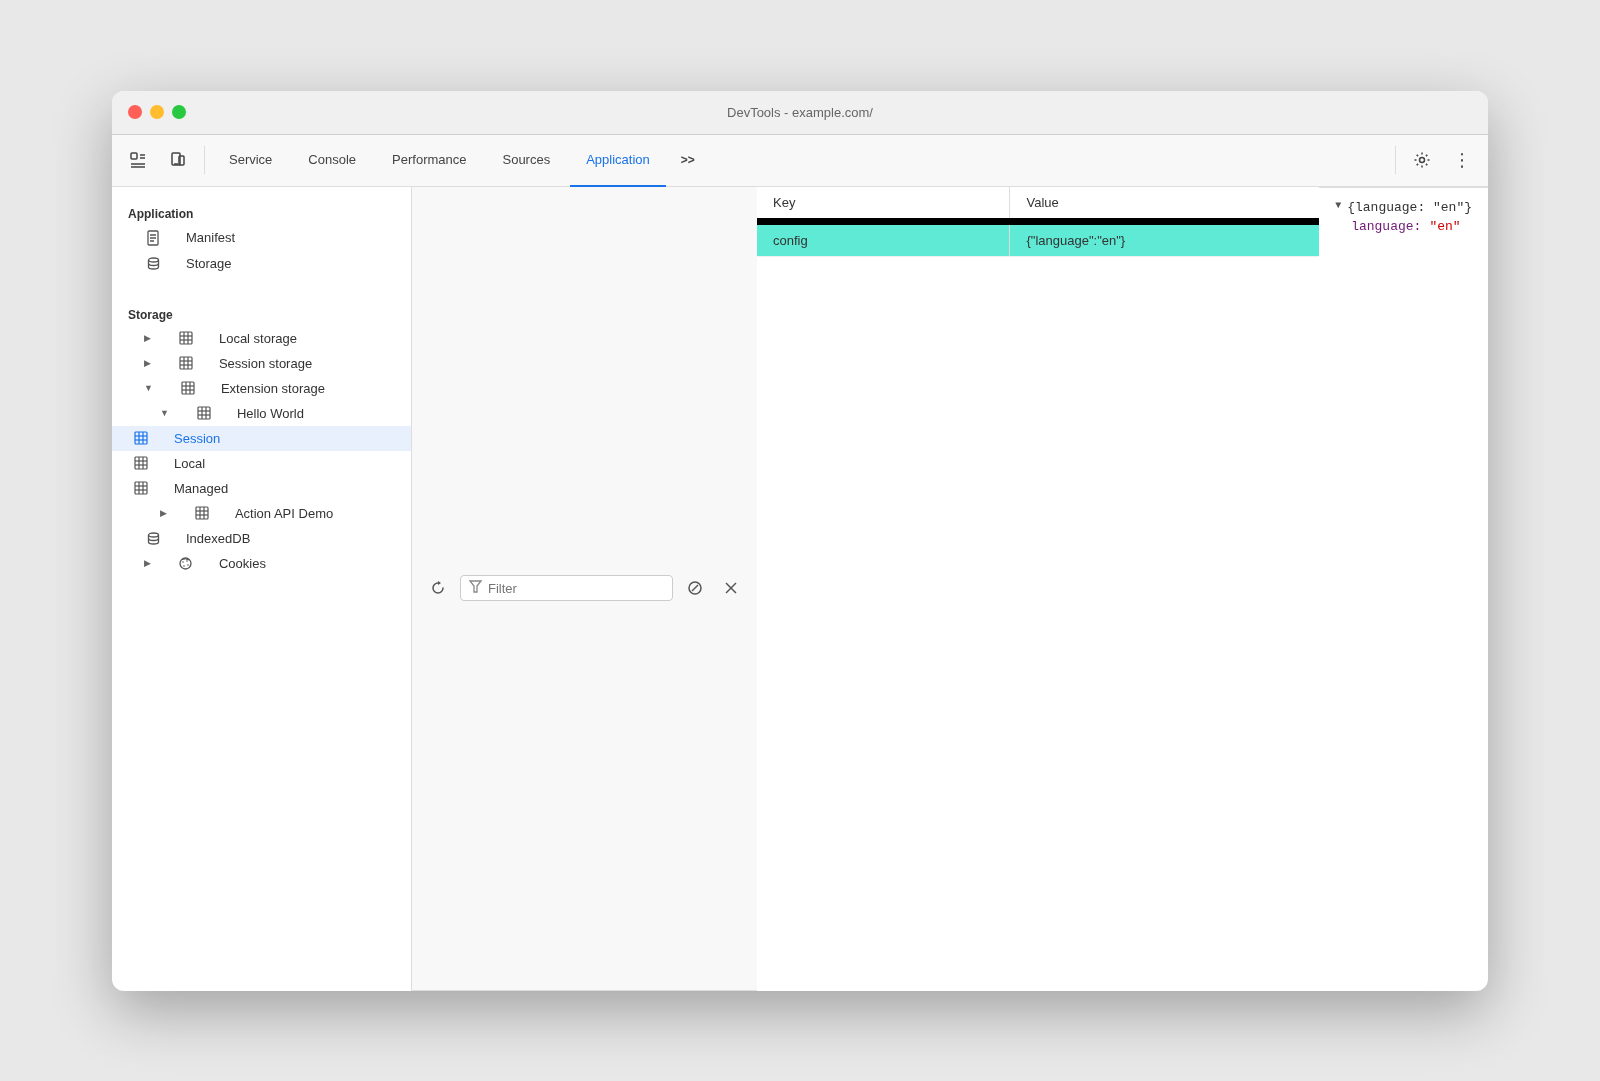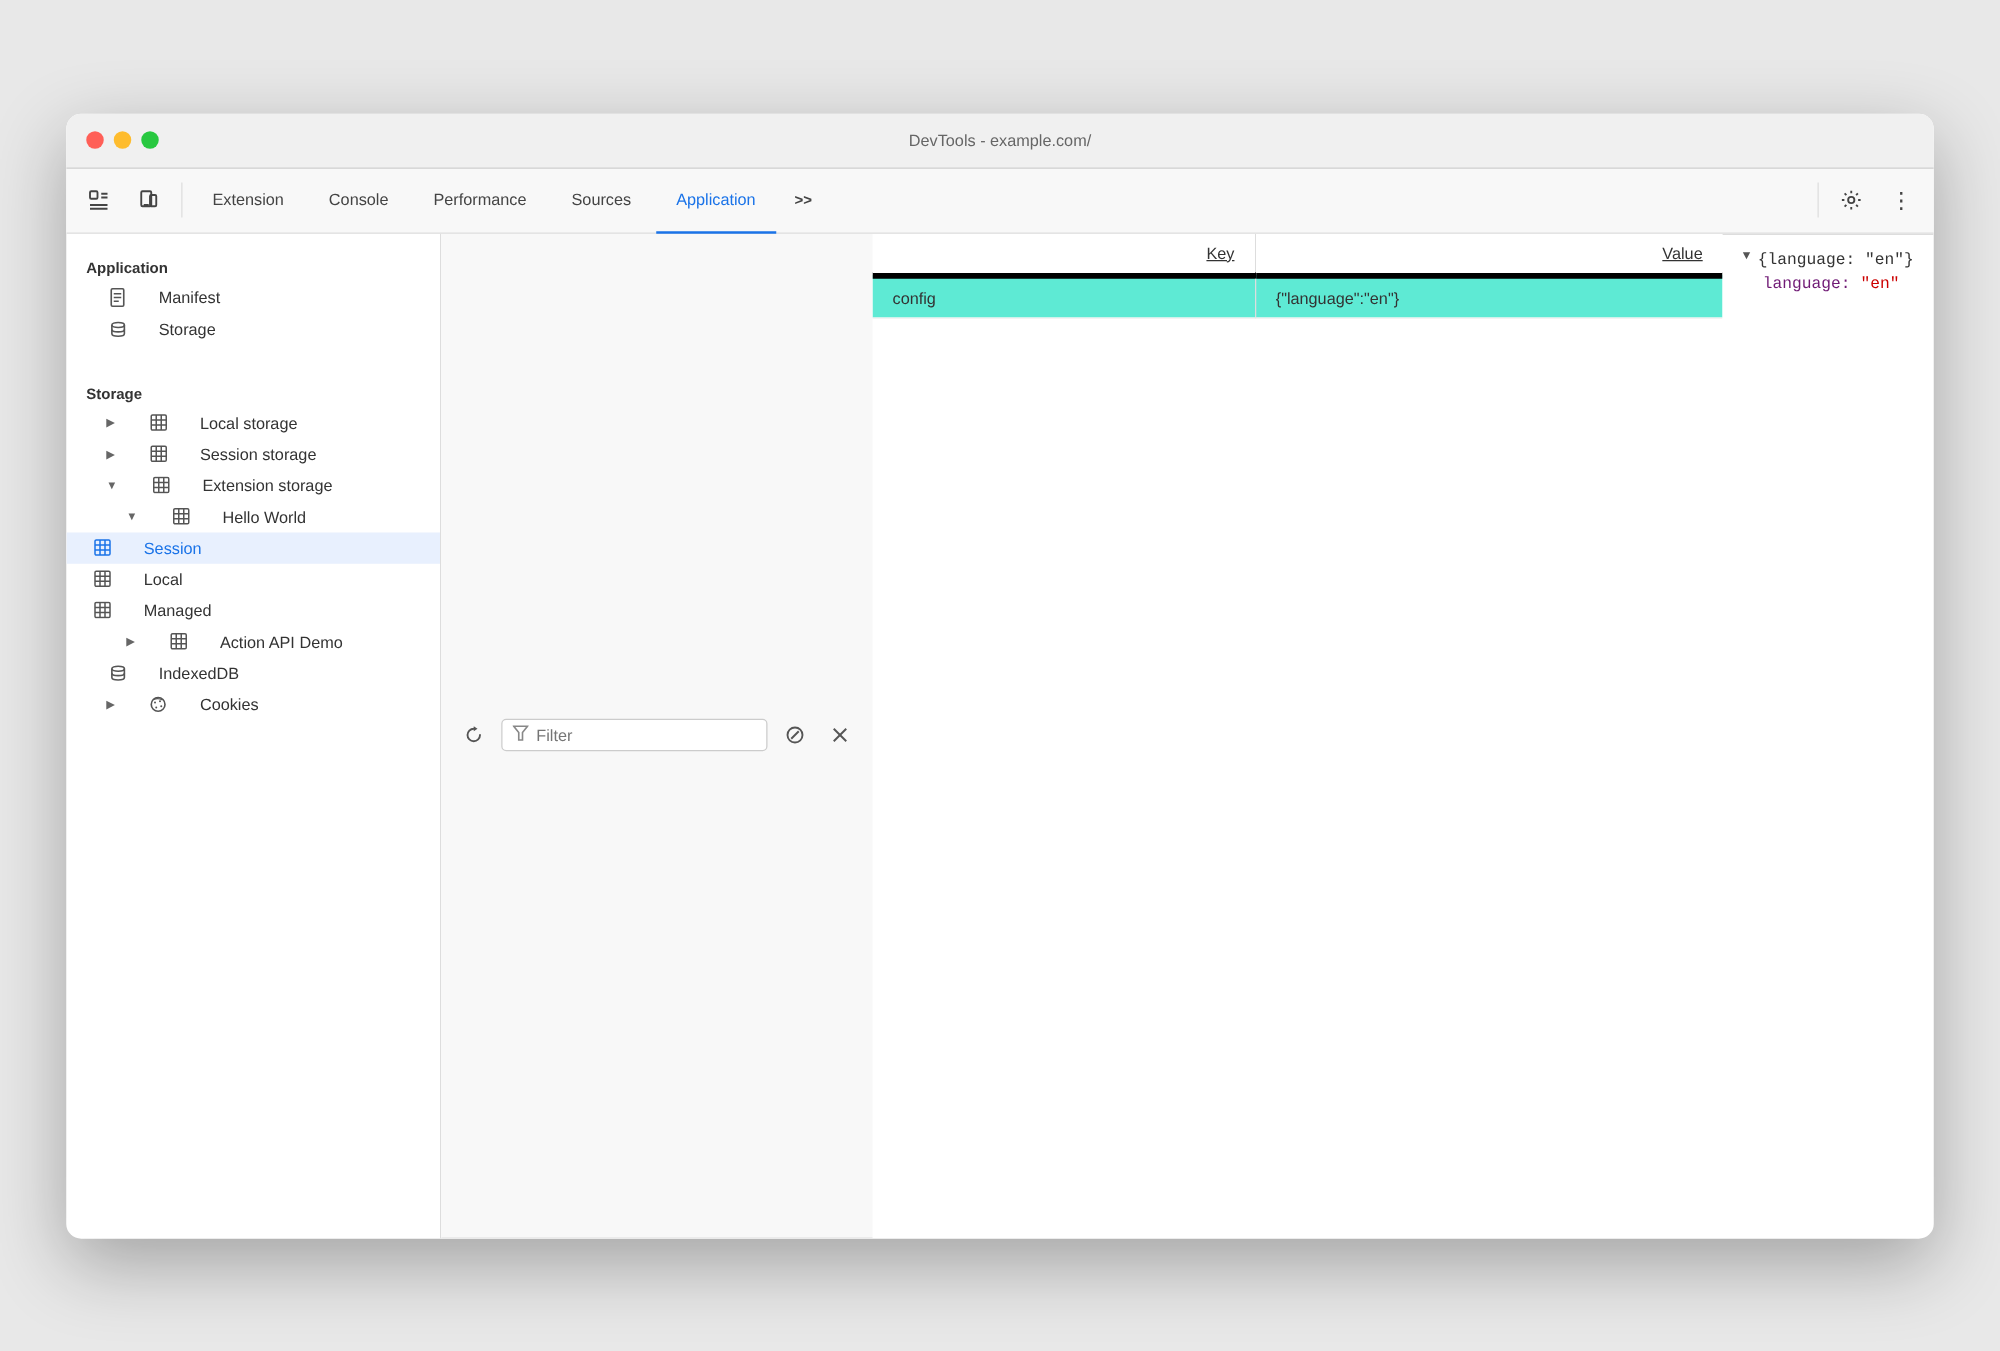--- a/index.html
+++ b/index.html
@@ -5,21 +5,21 @@
     * { box-sizing: border-box; margin: 0; padding: 0; }
     body {
       font-family: -apple-system, BlinkMacSystemFont, 'Segoe UI', sans-serif;
       background: #e8e8e8;
       display: flex;
       justify-content: center;
       align-items: center;
       min-height: 100vh;
     }
     .window {
-      width: 1494px;
+      width: 1376px;
       height: 900px;
       background: #ffffff;
       border-radius: 12px;
       box-shadow: 0 20px 60px rgba(0,0,0,0.3);
       overflow: hidden;
       display: flex;
       flex-direction: column;
     }
     .titlebar {
       background: #f0f0f0;
@@ -202,29 +202,28 @@
       overflow: auto;
       display: flex;
       flex-direction: column;
     }
     .data-table {
       width: 100%;
       border-collapse: collapse;
       font-size: 13px;
     }
     .data-table th {
-      text-align: right;
+      text-align: left;
       padding: 8px 16px;
-      border-bottom: 5px solid #000000;
+      border-bottom: 7px solid #000000;
       font-weight: 500;
       color: #333;
       background: #fff;
       position: sticky;
       top: 0;
-      text-decoration: underline;
     }
     .data-table td {
       padding: 8px 16px;
       border-bottom: 1px solid #f0f0f0;
       color: #333;
     }
     .data-table tr.selected td {
       background: #5eead4;
       margin-left: 32px;
     }
@@ -275,21 +274,21 @@
     <button class="toolbar-icon-btn" title="Device Toolbar">
       <svg width="18" height="18" viewBox="0 0 18 18" fill="none" stroke="#444" stroke-width="1.5">
         <rect x="3" y="2" width="8" height="12" rx="1"></rect>
         <rect x="10" y="5" width="5" height="9" rx="1"></rect>
         <line x1="5" y1="13" x2="9" y2="13"></line>
       </svg>
     </button>
     <div class="toolbar-sep"></div>
 
     <button class="nav-tab">
-      <span>Extension</span>
+      <span>Service</span>
     </button>
     <button class="nav-tab">
       <span>Console</span>
     </button>
     <button class="nav-tab">
       <span>Performance</span>
     </button>
     <button class="nav-tab">
       <span>Sources</span>
     </button>

